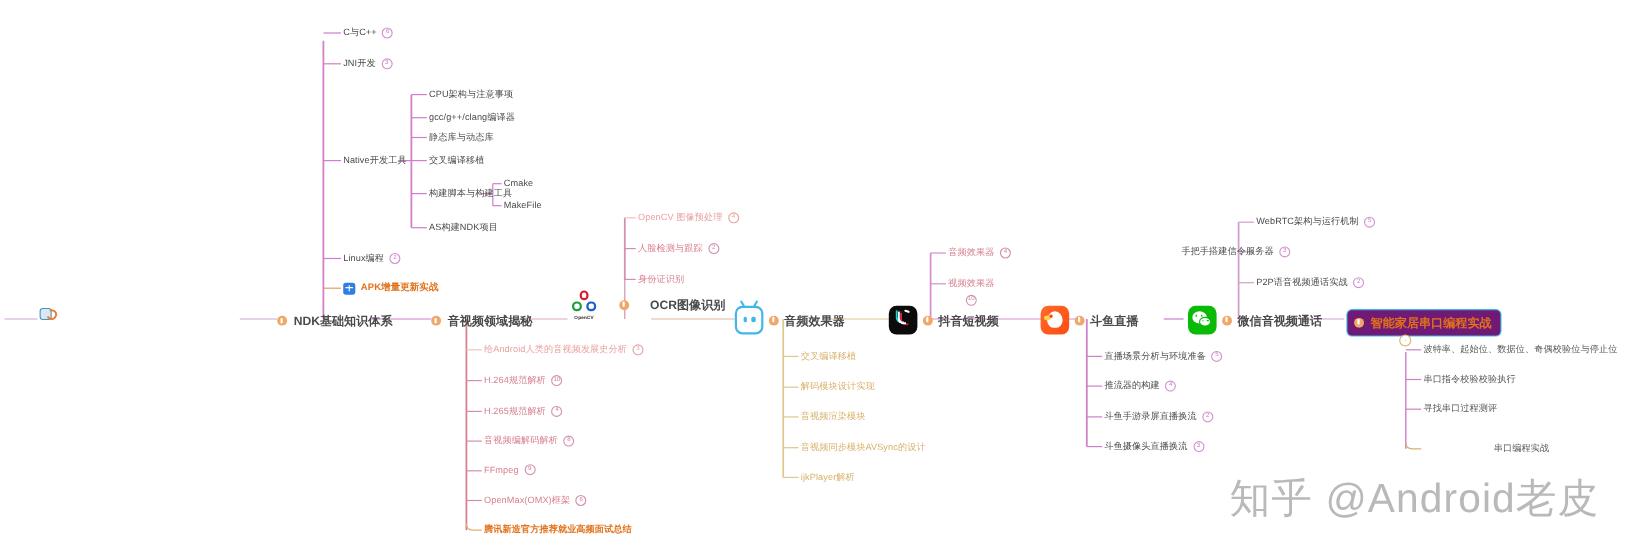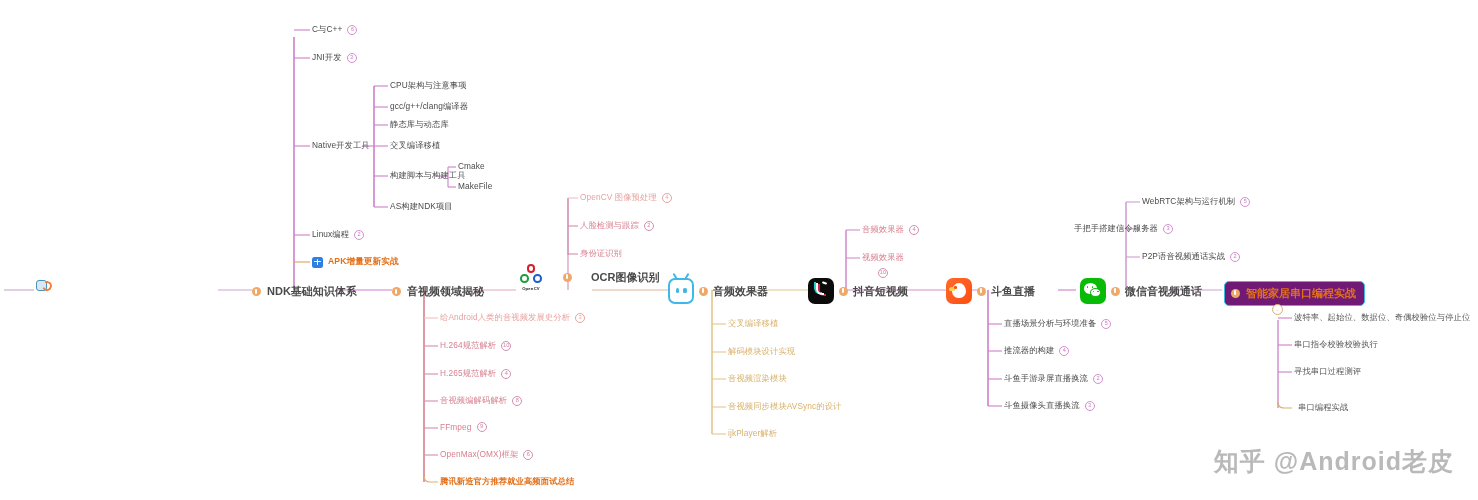--- a/index.html
+++ b/index.html
@@ -153,21 +153,21 @@
   .hub-dot {
     position:absolute; width: 11px; height: 11px; border-radius:50%;
     border: 1px solid #d8b06a; background:#fff;
     display:flex; align-items:center; justify-content:center;
     font-size:6px; color:#d8b06a;
   }
 
   
   .watermark {
     position: absolute; right: 24px; bottom: 22px;
-    font-size: 25px; color: #b9b9b9; font-weight: bold; letter-spacing: 1px;
+    font-size: 37px; color: #b9b9b9; font-weight: normal; letter-spacing: 1px;
     white-space: nowrap;
   }
 </style>
 </head>
 <body>
 
 <div id="canvas">
 
   <svg class="wires" viewBox="0 0 1478 500">
     <g fill="none" stroke-width="1.1">
@@ -470,19 +470,19 @@
   <div class="hub-dot" style="left:1272px; top:304px;">-</div>
   <div class="leaf c-gray" style="left:1294px; top:312px;">
     <span class="lt">波特率、起始位、数据位、奇偶校验位与停止位</span>
   </div>
   <div class="leaf c-gray" style="left:1294px; top:339px;">
     <span class="lt">串口指令校验校验执行</span>
   </div>
   <div class="leaf c-gray" style="left:1294px; top:366px;">
     <span class="lt">寻找串口过程测评</span>
   </div>
-  <div class="leaf c-gray" style="left:1298px; top:402px;">
+  <div class="leaf c-gray" style="left:1358px; top:402px;">
     <span class="lt">串口编程实战</span>
   </div>
 
   <div class="watermark">知乎 @Android老皮</div>
 
 </div>
 
 </body></html>

